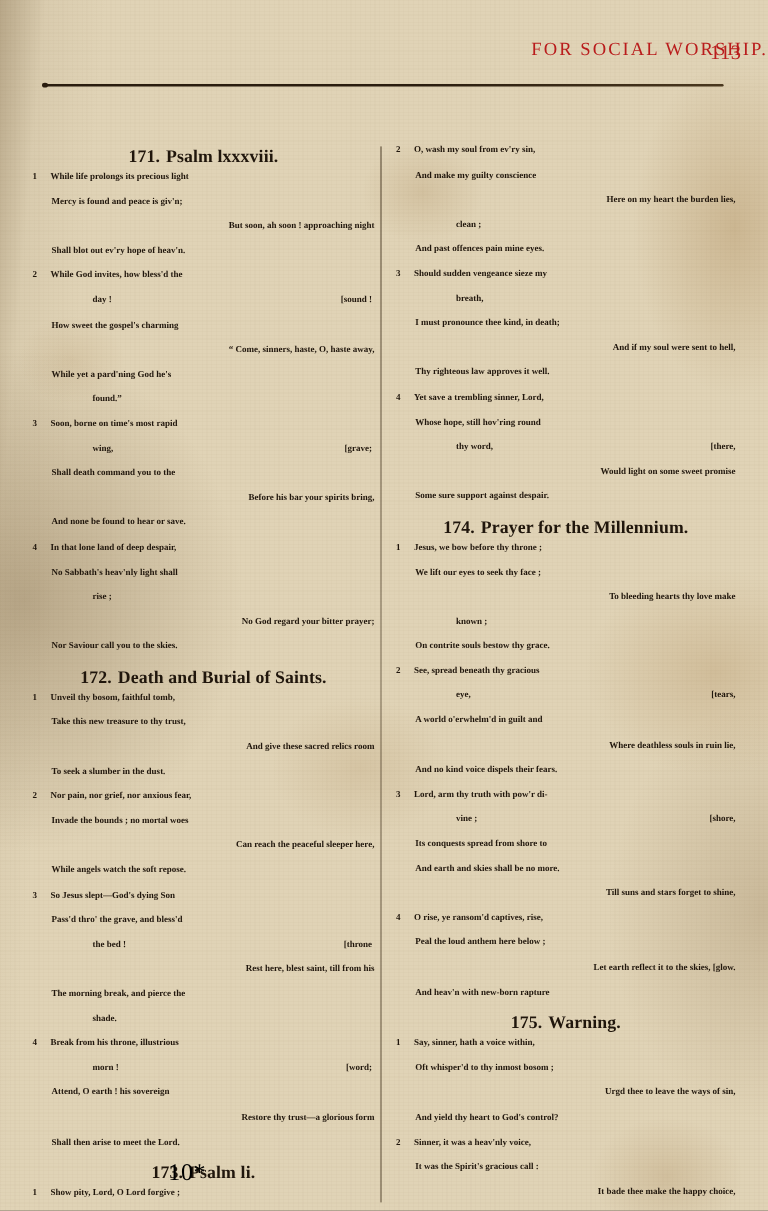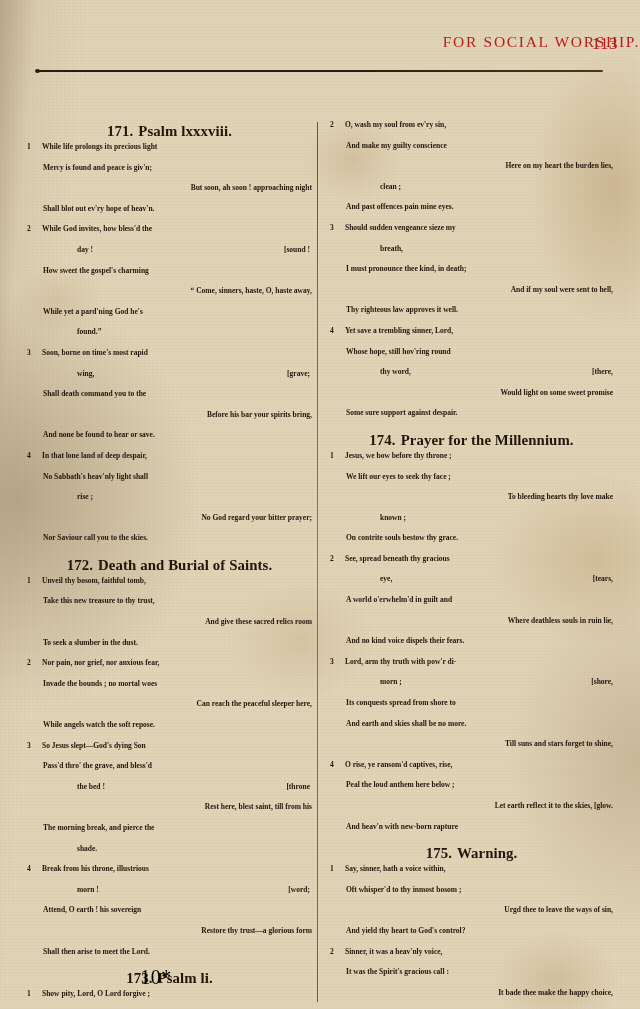--- a/index.html
+++ b/index.html
@@ -311,21 +311,21 @@
             </div>
             <div class="stanza">
               <div class="ln v"><span class="vnum">2</span><span class="txt">See,  spread  beneath  thy  gracious</span></div>
               <div class="ln d"><span class="txt">eye,</span><span class="catch">[tears,</span></div>
               <div class="ln i"><span class="txt">A world o'erwhelm'd  in  guilt and</span></div>
               <div class="ln f"><span class="txt">Where deathless souls in ruin lie,</span></div>
               <div class="ln i"><span class="txt">And no kind voice dispels their fears.</span></div>
             </div>
             <div class="stanza">
               <div class="ln v"><span class="vnum">3</span><span class="txt">Lord, arm thy truth with pow'r di-</span></div>
-              <div class="ln d"><span class="txt">morn ;</span><span class="catch">[shore,</span></div>
+              <div class="ln d"><span class="txt">vine ;</span><span class="catch">[shore,</span></div>
               <div class="ln i"><span class="txt">Its conquests spread from shore to</span></div>
               <div class="ln i"><span class="txt">And earth and skies shall be no more.</span></div>
               <div class="ln f"><span class="txt">Till suns and stars forget to shine,</span></div>
             </div>
             <div class="stanza">
               <div class="ln v"><span class="vnum">4</span><span class="txt">O rise, ye ransom'd captives,  rise,</span></div>
               <div class="ln i"><span class="txt">Peal the loud anthem here below ;</span></div>
               <div class="ln f"><span class="txt">Let earth reflect it to the skies, [glow.</span></div>
               <div class="ln i"><span class="txt">And heav'n with new-born rapture</span></div>
             </div>

